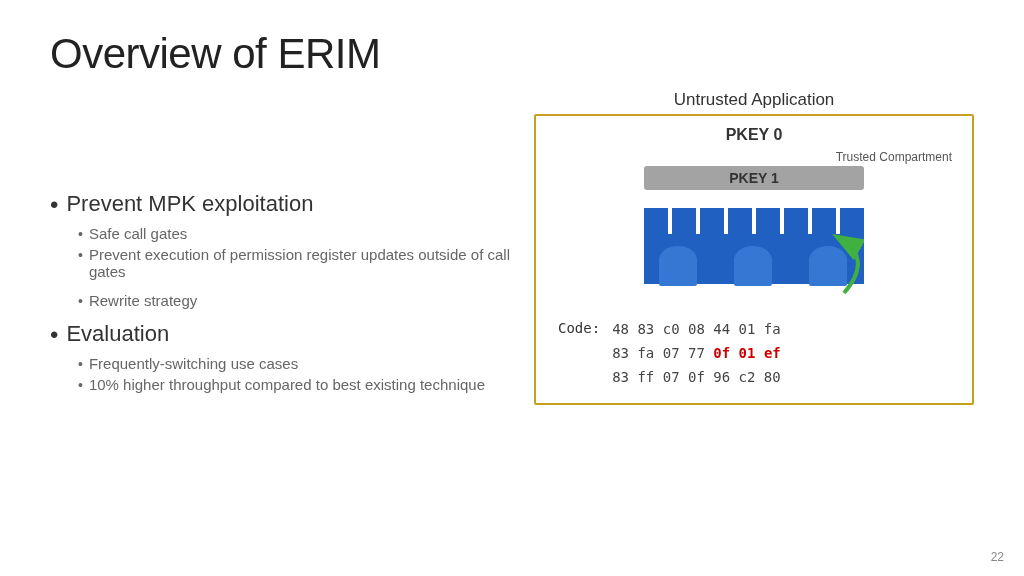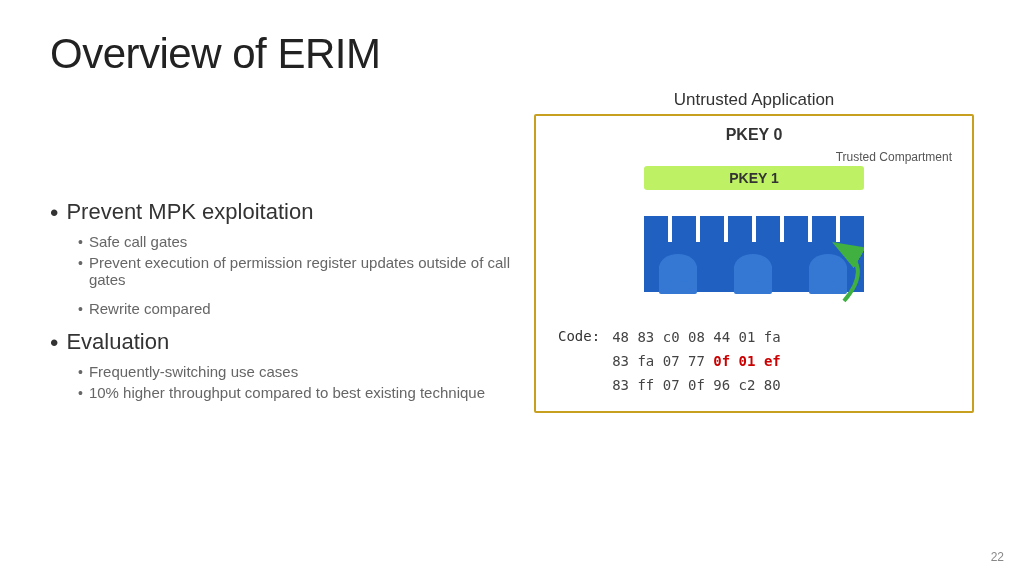--- a/index.html
+++ b/index.html
@@ -101,28 +101,28 @@
 
     .pkey0-label {
       text-align: center;
       font-size: 16px;
       font-weight: 600;
       color: #333;
       margin-bottom: 6px;
     }
 
     .pkey1-box {
-      background: #bef264;
+      background: #a3a3a3;
       border-radius: 3px;
       text-align: center;
       font-size: 14px;
       font-weight: 600;
       color: #333;
       padding: 4px 0;
-      margin-bottom: 16px;
+      margin-bottom: 8px;
       width: 100%;
     }
 
     .castle-svg {
       display: block;
       margin: 0 auto 8px auto;
     }
 
     .code-section {
       display: flex;
@@ -177,21 +177,21 @@
         <div class="bullet-sub">
           <span>Safe call gates</span>
         </div>
         <div class="bullet-sub">
           <span>Prevent execution of permission register updates outside of call gates</span>
         </div>
       </div>
 
       <div class="sub-bullets">
         <div class="bullet-sub">
-          <span>Rewrite compared</span>
+          <span>Rewrite strategy</span>
         </div>
       </div>
 
       <div class="bullet-main">
         <span class="bullet-main-text">Evaluation</span>
       </div>
       <div class="sub-bullets">
         <div class="bullet-sub">
           <span>Frequently-switching use cases</span>
         </div>

